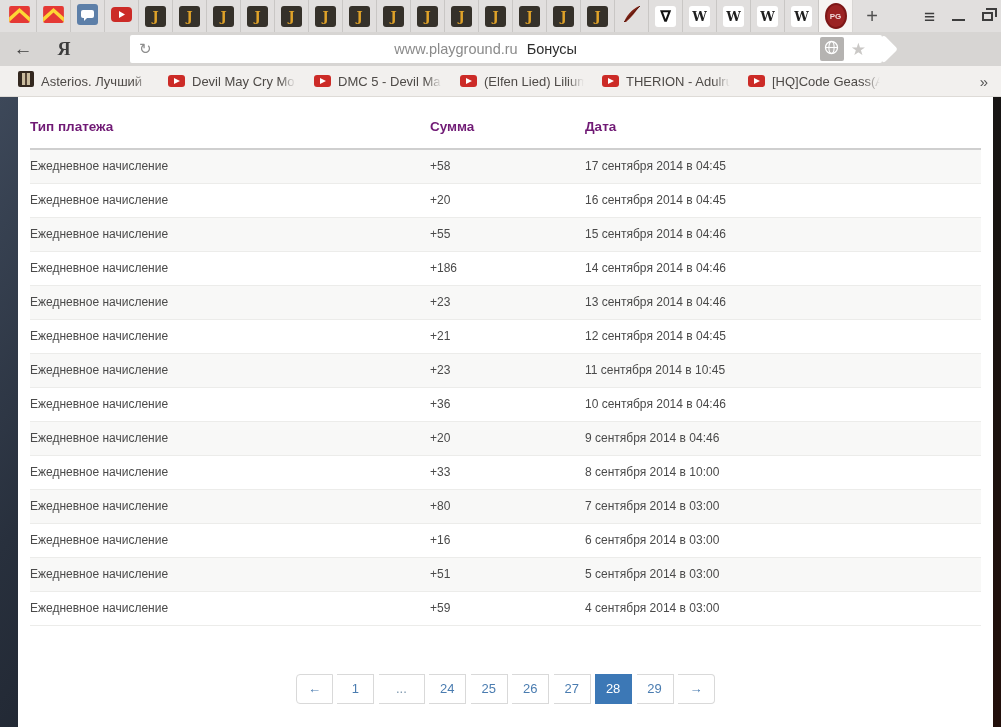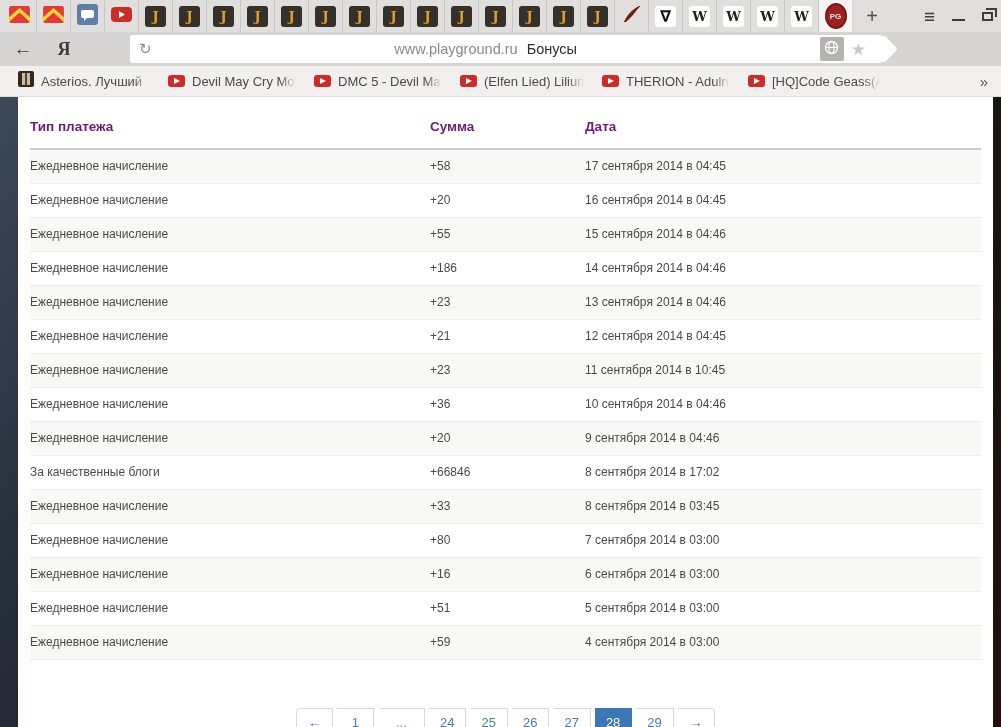--- a/index.html
+++ b/index.html
@@ -306,28 +306,23 @@
             <td>Ежедневное начисление</td>
             <td class="amount">+36</td>
             <td class="date-cell">10 сентября 2014 в 04:46</td>
           </tr>
           <tr>
             <td>Ежедневное начисление</td>
             <td class="amount">+20</td>
             <td class="date-cell">9 сентября 2014 в 04:46</td>
           </tr>
           <tr>
-            <td>За качественные блоги</td>
-            <td class="amount">+66846</td>
-            <td class="date-cell">8 сентября 2014 в 17:02</td>
-          </tr>
-          <tr>
             <td>Ежедневное начисление</td>
             <td class="amount">+33</td>
-            <td class="date-cell">8 сентября 2014 в 03:45</td>
+            <td class="date-cell">8 сентября 2014 в 10:00</td>
           </tr>
           <tr>
             <td>Ежедневное начисление</td>
             <td class="amount">+80</td>
             <td class="date-cell">7 сентября 2014 в 03:00</td>
           </tr>
           <tr>
             <td>Ежедневное начисление</td>
             <td class="amount">+16</td>
             <td class="date-cell">6 сентября 2014 в 03:00</td>

